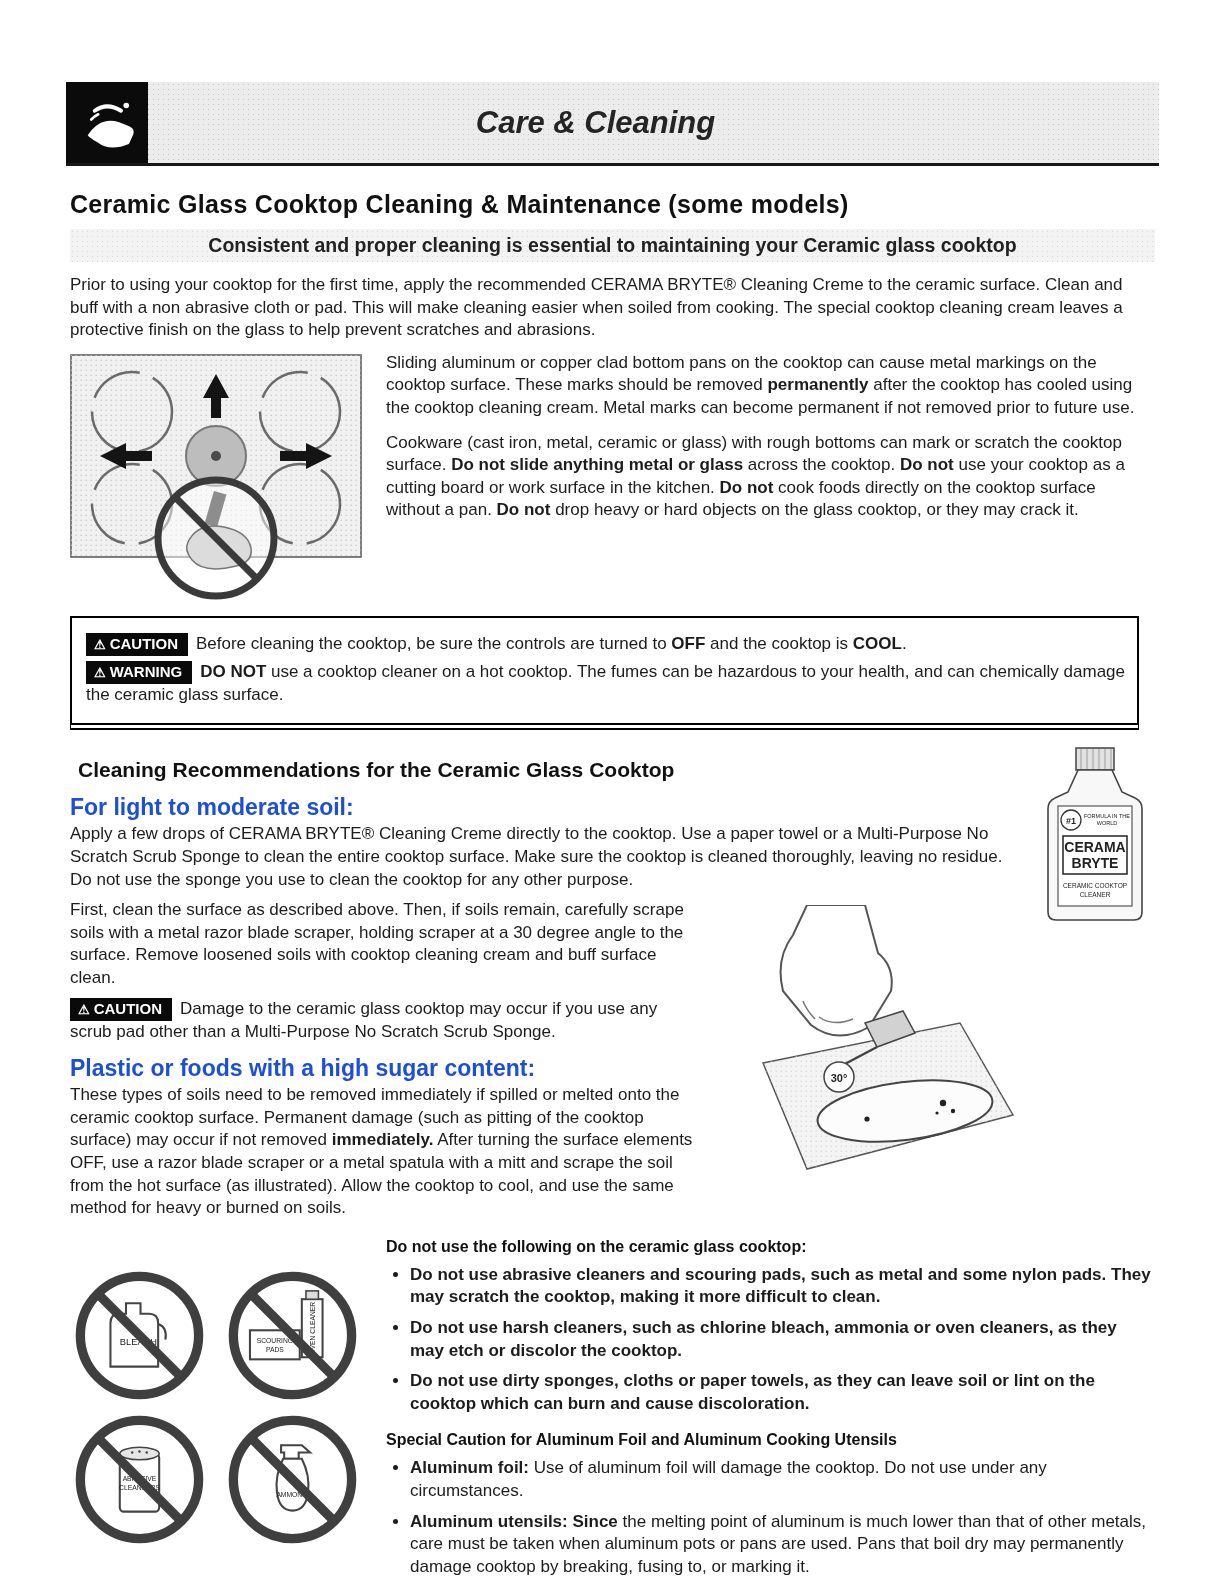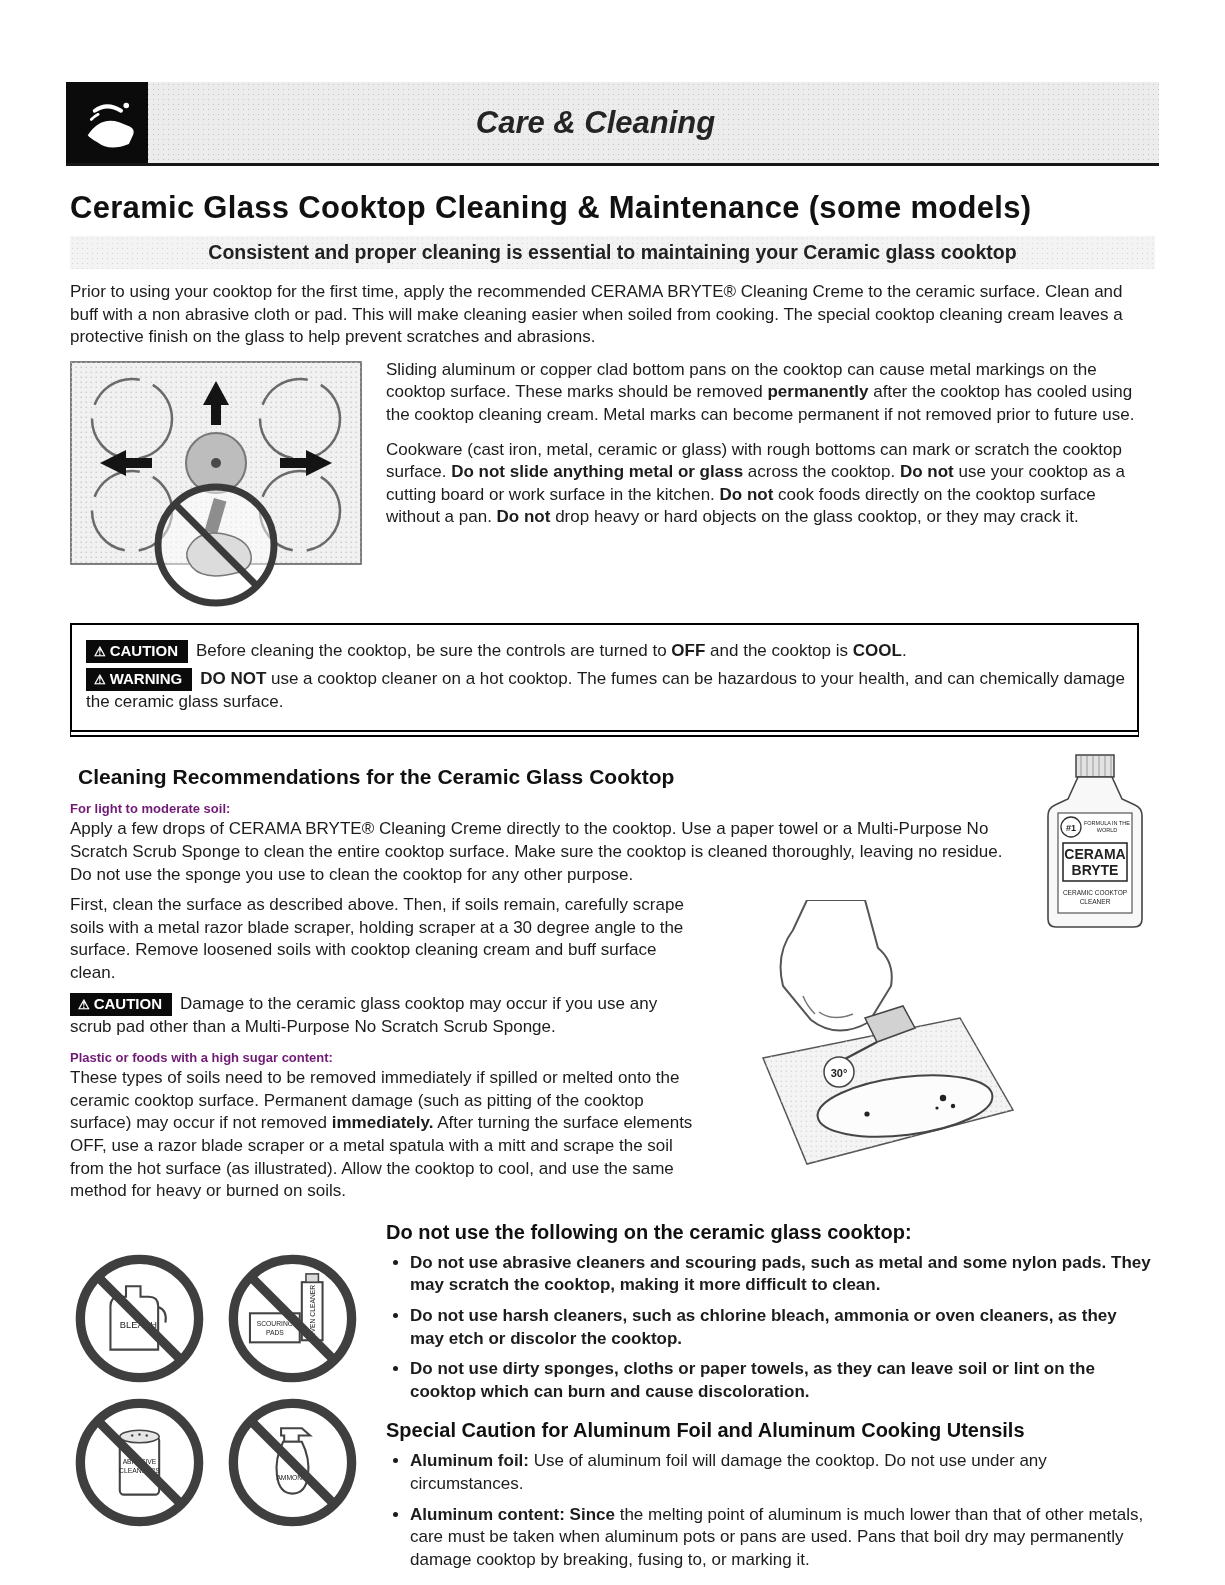--- a/index.html
+++ b/index.html
@@ -12,21 +12,21 @@
           background-color:#ececec;
           background-image:radial-gradient(#c3c3c3 0.9px, transparent 1px);
           background-size:5px 5px;
           border-bottom:3px solid #171717; }
   .band-icon { width:82px; flex:0 0 auto; background:#0b0b0b; display:flex; align-items:center; justify-content:center; }
   .band-title { flex:1; display:flex; align-items:center; justify-content:center;
                 font-size:31px; font-weight:bold; font-style:italic; color:#242424; padding-right:116px; }
 
   .content { padding:0 70px; }
 
-  h1.main-title { font-size:31px; font-weight:bold; margin:24px 0 10px 0; color:#111; letter-spacing:0.3px; }
+  h1.main-title { font-size:25px; font-weight:bold; margin:24px 0 10px 0; color:#111; letter-spacing:0.3px; }
 
   .subtitle { font-size:19.5px; font-weight:bold; text-align:center; padding:5px 0;
               background-color:#f3f3f3;
               background-image:radial-gradient(#d7d7d7 0.8px, transparent 0.9px);
               background-size:5px 5px; margin:0 0 12px 0; color:#222; }
 
   p, li { font-size:17px; line-height:1.33; color:#1c1c1c; }
   p { margin:0 16px 10px 0; }
 
   
@@ -38,32 +38,32 @@
   .alert-box { clear:both; border:2px solid #000; border-bottom:7px double #000;
                padding:10px 0 12px 14px; margin:8px 16px 16px 0; }
   .alert-box p { margin:5px 0; }
   .badge { display:inline-block; background:#0a0a0a; color:#fff; font-weight:bold;
            font-size:15px; padding:1px 10px 2px 8px; margin-right:8px; white-space:nowrap; }
   .badge .tri { font-size:13px; margin-right:4px; }
 
   
   .cleaning { overflow:hidden; }
   h2.section-head { font-size:21px; font-weight:bold; margin:12px 0 4px 8px; color:#111; }
-  h3.subhead { font-size:13px; font-weight:bold; margin:12px 0 2px 0; color:#701a75; }
+  h3.subhead { font-size:23px; font-weight:bold; margin:12px 0 2px 0; color:#1d4ed8; }
   .cleaning p { margin:2px 0 8px 0; }
   .bottle-figure { float:right; width:120px; height:182px; margin:0 0 10px 20px; }
   .scraper-figure { float:right; width:300px; height:268px; margin:6px 0 6px 18px; }
   .caution-inline { margin-top:8px !important; }
 
   
   .bottom { clear:both; display:flex; gap:20px; margin-top:8px; }
   .no-icons { flex:0 0 296px; display:grid; grid-template-columns:1fr 1fr; gap:4px 10px; padding-top:30px; align-content:start; }
   .no-icons svg { width:140px; height:140px; }
   .bottom-text { flex:1; }
-  h2.dontuse-head { font-size:20px; font-weight:bold; margin:2px 0 8px 0; color:#111; }
+  h2.dontuse-head { font-size:16px; font-weight:bold; margin:2px 0 8px 0; color:#111; }
   ul.bullets { margin:0 0 16px 0; padding-left:24px; }
   ul.bullets li { margin-bottom:8px; }
   ul.bold-bullets li { font-weight:bold; }
 
   svg text { font-family:"Liberation Sans", sans-serif; fill:#222; }
 </style>
 </head>
 <body>
 
 <div class="page">
@@ -241,20 +241,20 @@
         <h2 class="dontuse-head">Do not use the following on the ceramic glass cooktop:</h2>
         <ul class="bullets bold-bullets">
           <li>Do not use abrasive cleaners and scouring pads, such as metal and some nylon pads. They may scratch the cooktop, making it more difficult to clean.</li>
           <li>Do not use harsh cleaners, such as chlorine bleach, ammonia or oven cleaners, as they may etch or discolor the cooktop.</li>
           <li>Do not use dirty sponges, cloths or paper towels, as they can leave soil or lint on the cooktop which can burn and cause discoloration.</li>
         </ul>
 
         <h2 class="dontuse-head">Special Caution for Aluminum Foil and Aluminum Cooking Utensils</h2>
         <ul class="bullets">
           <li><b>Aluminum foil:</b> Use of aluminum foil will damage the cooktop. Do not use under any circumstances.</li>
-          <li><b>Aluminum content: Since</b> the melting point of aluminum is much lower than that of other metals, care must be taken when aluminum pots or pans are used. Pans that boil dry may permanently damage cooktop by breaking, fusing to, or marking it.</li>
+          <li><b>Aluminum utensils: Since</b> the melting point of aluminum is much lower than that of other metals, care must be taken when aluminum pots or pans are used. Pans that boil dry may permanently damage cooktop by breaking, fusing to, or marking it.</li>
         </ul>
       </div>
 
     </section>
 
   </main>
 </div>
 
 </body></html>

